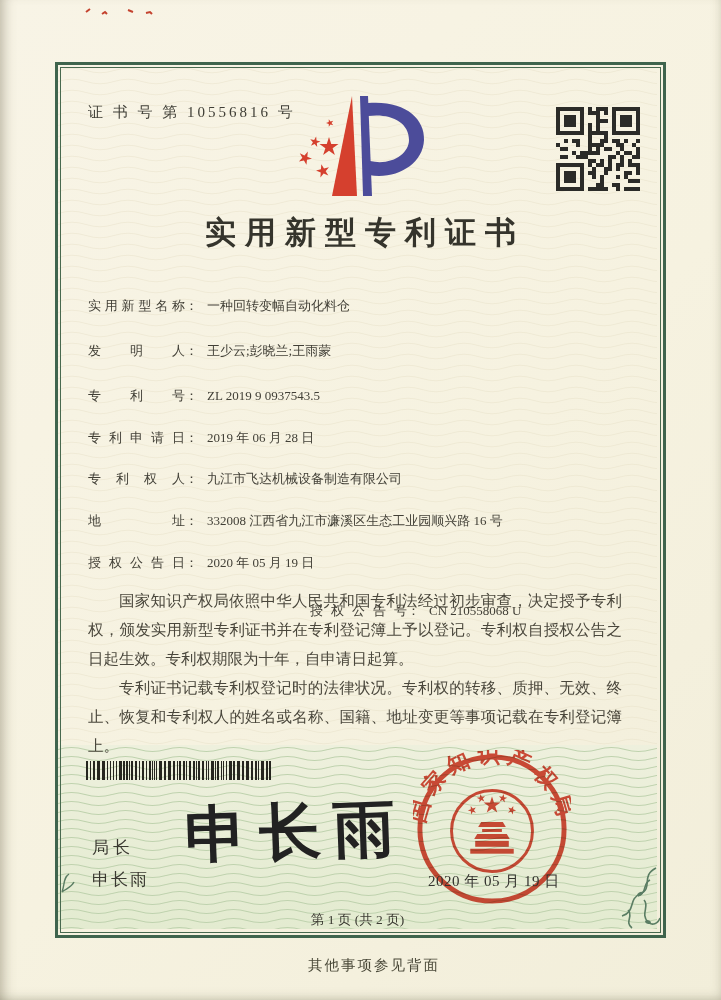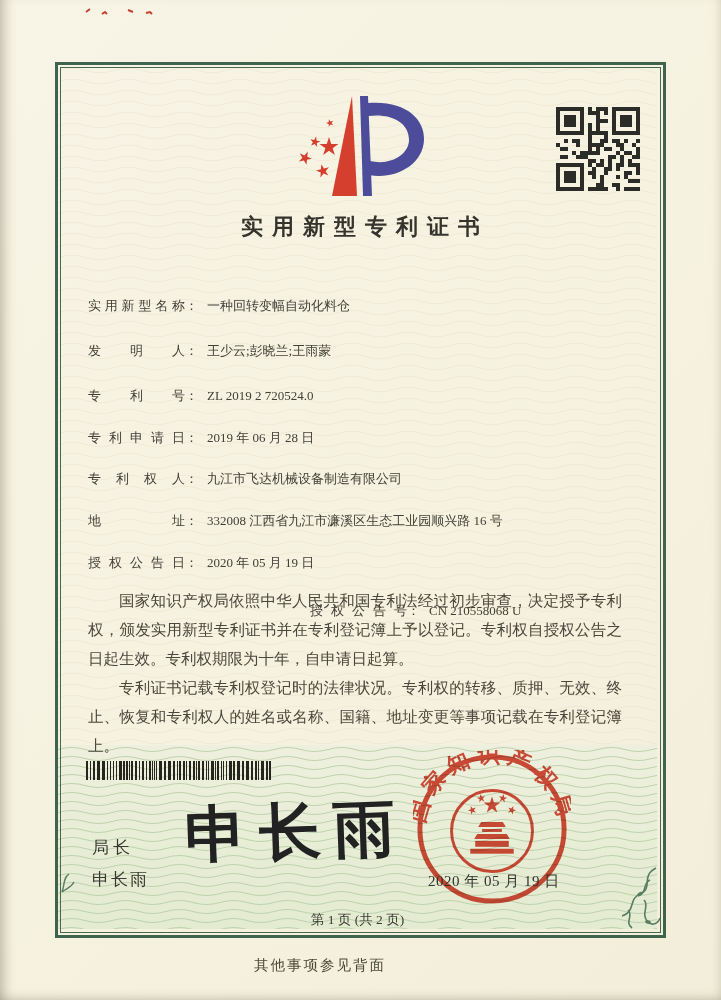--- a/index.html
+++ b/index.html
@@ -13,38 +13,38 @@
   .frame::before{content:"";position:absolute;inset:2px;border:1px solid #48694f;}
   
   .waves-all{left:58px;top:65px;width:599px;height:864px;opacity:.45;z-index:0;}
   
   .band{left:58px;top:745px;width:599px;height:184px;z-index:1;
         background:linear-gradient(#eef0dd,#e3ebd0);}
   .band svg{display:block;}
   .cert-no{left:88px;top:103px;font-size:15px;letter-spacing:3px;color:#3f3e36;z-index:2;}
   .logo{left:272px;top:92px;z-index:2;}
   .qr{left:556px;top:107px;width:84px;height:84px;z-index:2;}
-  .title{left:0;top:212px;width:100%;text-align:center;font-size:22px;font-weight:bold;
+  .title{left:0;top:212px;width:100%;text-align:center;font-size:31px;font-weight:bold;
          letter-spacing:9px;text-indent:9px;color:#35342c;z-index:2;}
   .row{position:absolute;left:88px;font-size:13px;color:#413f36;white-space:nowrap;z-index:2;}
   .lblx{display:inline-block;width:97px;text-align:justify;text-align-last:justify;}
   .cl{margin-right:9px;}
   .grant2{position:absolute;left:222px;top:0;white-space:nowrap;margin-top:48px;}
   .body{position:absolute;left:88px;top:588px;width:534px;text-align:justify;font-size:15.5px;
         line-height:29px;color:#4a473c;z-index:2;font-family:Liberation Mono, monospace;}
   .body p{margin:0;text-indent:2em;}
   .barcode{left:86px;top:761px;z-index:2;}
   .sig-title{left:92px;top:836px;font-size:17px;letter-spacing:4px;color:#3a3931;z-index:2;}
   .sig-name{left:92px;top:868px;font-size:17px;letter-spacing:2px;color:#3a3931;z-index:2;}
   .autograph{left:185px;top:792px;font-size:62px;line-height:1.3;letter-spacing:12px;color:#222;
              font-weight:600;transform:rotate(-2deg);z-index:2;}
   .seal{left:413px;top:750px;z-index:3;opacity:.93;mix-blend-mode:multiply;}
   .seal-date{left:428px;top:872px;font-size:15px;letter-spacing:.5px;color:#33322e;z-index:4;}
   .page-no{left:55px;top:911px;width:605px;text-align:center;font-size:13.5px;color:#3c3b33;z-index:2;}
-  .back-note{left:200px;top:956px;width:240px;text-align:center;font-size:14.5px;letter-spacing:2px;color:#4a4939;z-index:2;}
+  .back-note{left:200px;top:956px;width:240px;text-align:right;font-size:14.5px;letter-spacing:2px;color:#4a4939;z-index:2;}
   .flourish{left:610px;top:866px;z-index:2;}
   .sprig{left:59px;top:872px;z-index:2;}
   .artifacts{left:80px;top:2px;z-index:2;}
 </style>
 </head>
 <body>
 
 <div class="page">
 
   <svg class="abs waves-all" width="599" height="864">
@@ -64,20 +64,21 @@
         </pattern>
       </defs>
       <rect width="599" height="184" fill="url(#wv2)"></rect>
     </svg>
   </div>
 
   <svg class="abs artifacts" width="90" height="16">
     <path d="M6 10 l4 -3 M22 12 l3 -2 l2 2 M48 8 l5 2 M66 11 l4 -1 l2 2" stroke="#c4432f" stroke-width="2" fill="none"></path>
   </svg>
 
+  <div class="abs cert-no">证 书 号 第 10556816 号</div>
 
   <svg class="abs logo" width="170" height="112" viewBox="0 0 170 112">
     <defs>
       <path id="star5" d="M0,-1 L0.224,-0.309 L0.951,-0.309 L0.363,0.118 L0.588,0.809 L0,0.382 L-0.588,0.809 L-0.363,0.118 L-0.951,-0.309 L-0.224,-0.309 Z"></path>
     </defs>
     <polygon points="80,4 85,104 60,104" fill="#d5402e"></polygon>
     <polygon points="88,4 96,4 100,104 91,104" fill="#4c4c9a"></polygon>
     <path d="M96,11 C132,8 153,26 152,48 C151,73 123,88 97,83 L98,69 C119,74 137,62 137,48 C137,29 117,21 96,24 Z" fill="#4c4c9a"></path>
     <use href="#star5" fill="#d5402e" transform="translate(58,31) scale(4) rotate(-18)"></use>
     <use href="#star5" fill="#d5402e" transform="translate(43,50) scale(5.5) rotate(12)"></use>
@@ -224,21 +225,21 @@
 
   <div class="abs title">实用新型专利证书</div>
 
   <div class="row" style="top:297px">
     <span class="lblx">实用新型名称</span><span class="cl">：</span><span>一种回转变幅自动化料仓</span>
   </div>
   <div class="row" style="top:342px">
     <span class="lblx">发明人</span><span class="cl">：</span><span>王少云;彭晓兰;王雨蒙</span>
   </div>
   <div class="row" style="top:387px">
-    <span class="lblx">专利号</span><span class="cl">：</span><span>ZL 2019 2 720524.0</span>
+    <span class="lblx">专利号</span><span class="cl">：</span><span>ZL 2019 9 0937543.5</span>
   </div>
   <div class="row" style="top:429px">
     <span class="lblx">专利申请日</span><span class="cl">：</span><span>2019 年 06 月 28 日</span>
   </div>
   <div class="row" style="top:470px">
     <span class="lblx">专利权人</span><span class="cl">：</span><span>九江市飞达机械设备制造有限公司</span>
   </div>
   <div class="row" style="top:512px">
     <span class="lblx">地址</span><span class="cl">：</span><span>332008 江西省九江市濂溪区生态工业园顺兴路 16 号</span>
   </div>

